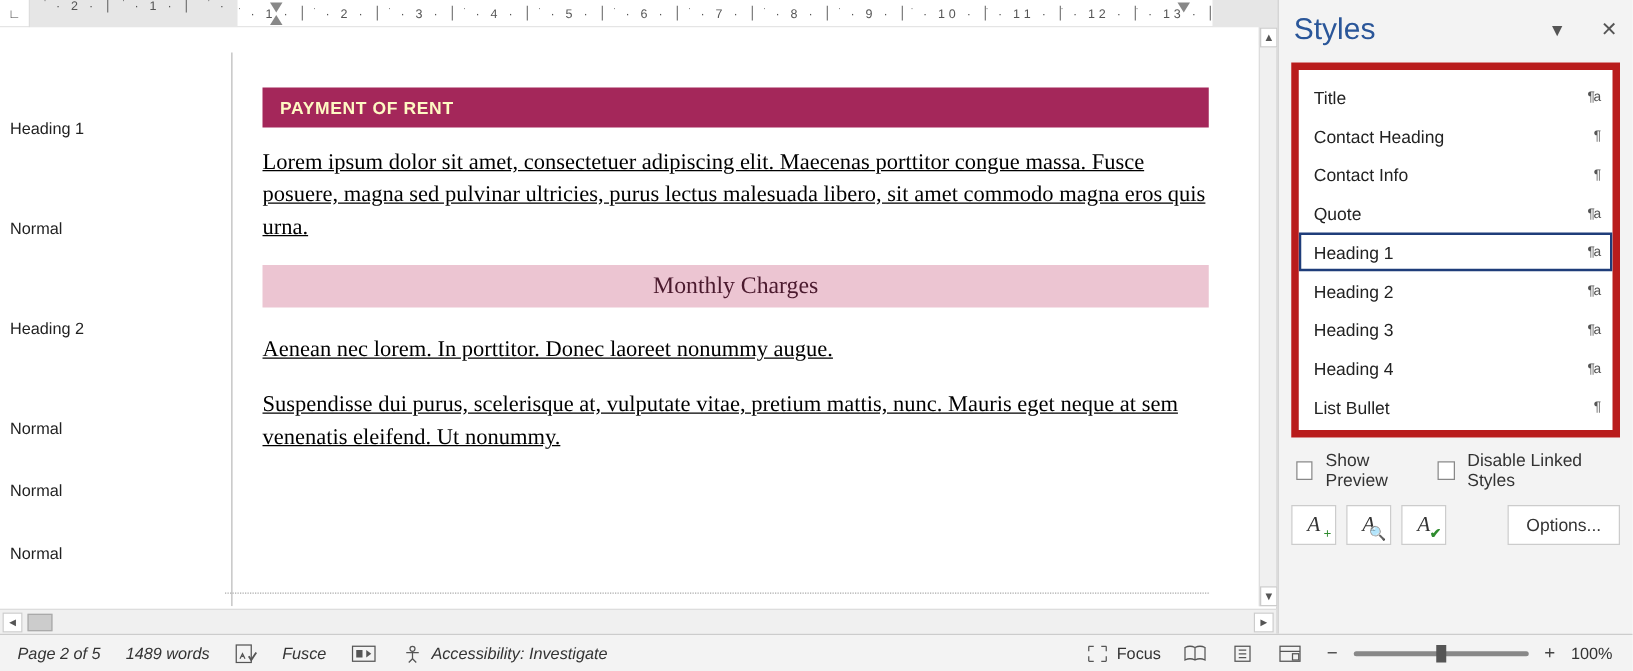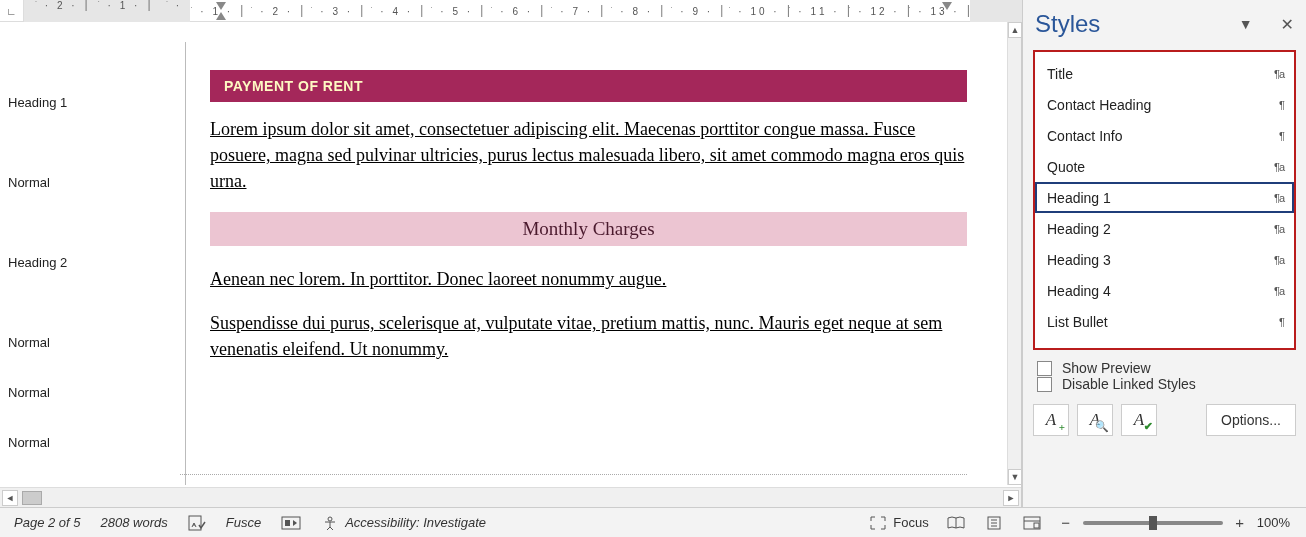--- a/index.html
+++ b/index.html
@@ -139,34 +139,34 @@
     display:flex; align-items:center; justify-content:space-between;
     padding:10px 12px 12px 12px;
   }
   .styles-title {
     font-size:24px; color:#2a5699; font-weight:400;
   }
   .sp-head-btns { display:flex; gap:28px; align-items:center;}
   .sp-head-btn { font-size:14px; color:#555; cursor:pointer; }
   .styles-list {
     background:#fff; margin:0 10px;
-    border:2px solid #b91c1c;
+    border:6px solid #b91c1c;
     flex:0 0 auto;
     height:300px;
     overflow:hidden;
     padding:6px 0;
   }
   .style-row {
     display:flex; align-items:center; justify-content:space-between;
     padding:5px 10px 5px 12px; font-size:14px; color:#222;
     cursor:pointer; height:31px;
   }
   .style-row.selected { border:2px solid #1f3d7a; padding:3px 8px 3px 10px;}
   .style-glyph { font-size:11px; color:#555; letter-spacing:-1px;}
-  .styles-opts { padding:10px 14px 6px 14px; display:flex; flex-direction:column; }
+  .styles-opts { padding:10px 14px 6px 14px; display:flex; flex-direction:row; gap:12px;}
   .chk { display:flex; align-items:center; gap:10px; font-size:14px; color:#333;}
   .chk-box { width:15px; height:15px; border:1px solid #888; background:#fff;}
   .styles-footer {
     display:flex; align-items:center; gap:8px;
     padding:6px 10px 10px 10px;
   }
   .sf-btn {
     width:36px; height:32px; border:1px solid #ccc; background:#fff;
     display:flex; align-items:center; justify-content:center;
     font-family:"Times New Roman",serif; font-size:17px;
@@ -322,21 +322,21 @@
         <span style="font-style:italic">A</span>
         <span class="sub" style="color:#2e8b2e;">✔</span>
       </div>
     <div class="options-btn">Options...</div>
   </div>
 </div>
 
 <div class="status-bar">
   <div class="status-left">
     <div class="status-item">Page 2 of 5</div>
-    <div class="status-item">2808 words</div>
+    <div class="status-item">1489 words</div>
     <div class="status-item">
       <svg width="18" height="16">
           <rect x="1" y="1" width="12" height="14" fill="none" stroke="#555"></rect>
           <path d="M4 12 L6 8 L8 12 M5 10 H7" stroke="#555" fill="none"></path>
           <path d="M11 10 L13 13 L17 7" stroke="#555" fill="none" stroke-width="1.5"></path>
         </svg>
     </div>
     <div class="status-item">Fusce</div>
     <div class="status-item">
       <svg width="20" height="16">

